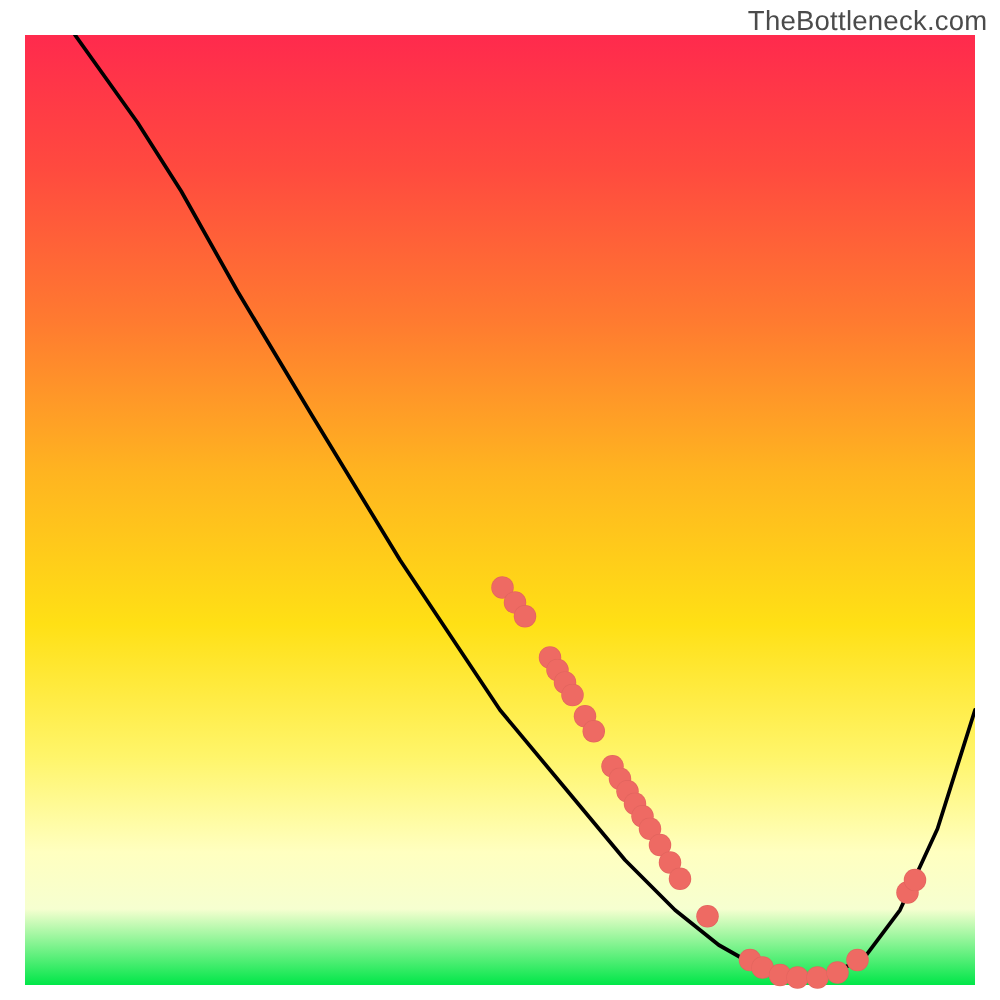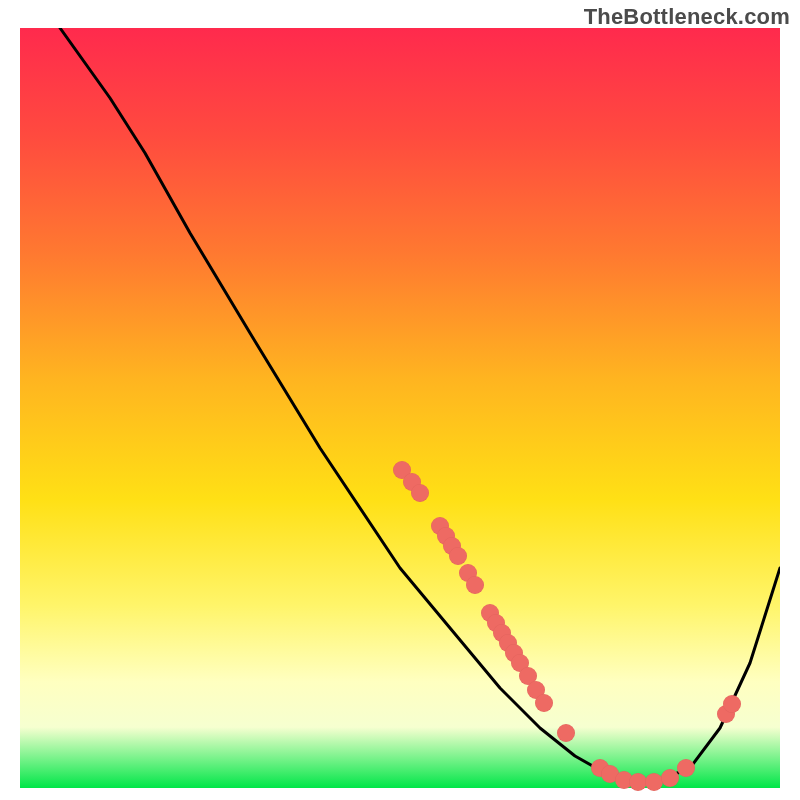--- a/index.html
+++ b/index.html
@@ -14,21 +14,21 @@
   .stage {
     position: relative;
     width: 800px;
     height: 800px;
   }
   .watermark {
     position: absolute;
     top: 4px;
     right: 10px;
     font-size: 22px;
-    font-weight: 700;
+    font-weight: 400;
     color: #4b4b4b;
     letter-spacing: 0.2px;
     pointer-events: none;
   }
   .plot {
     position: absolute;
     left: 20px;
     top: 28px;
     width: 760px;   
     height: 760px;

